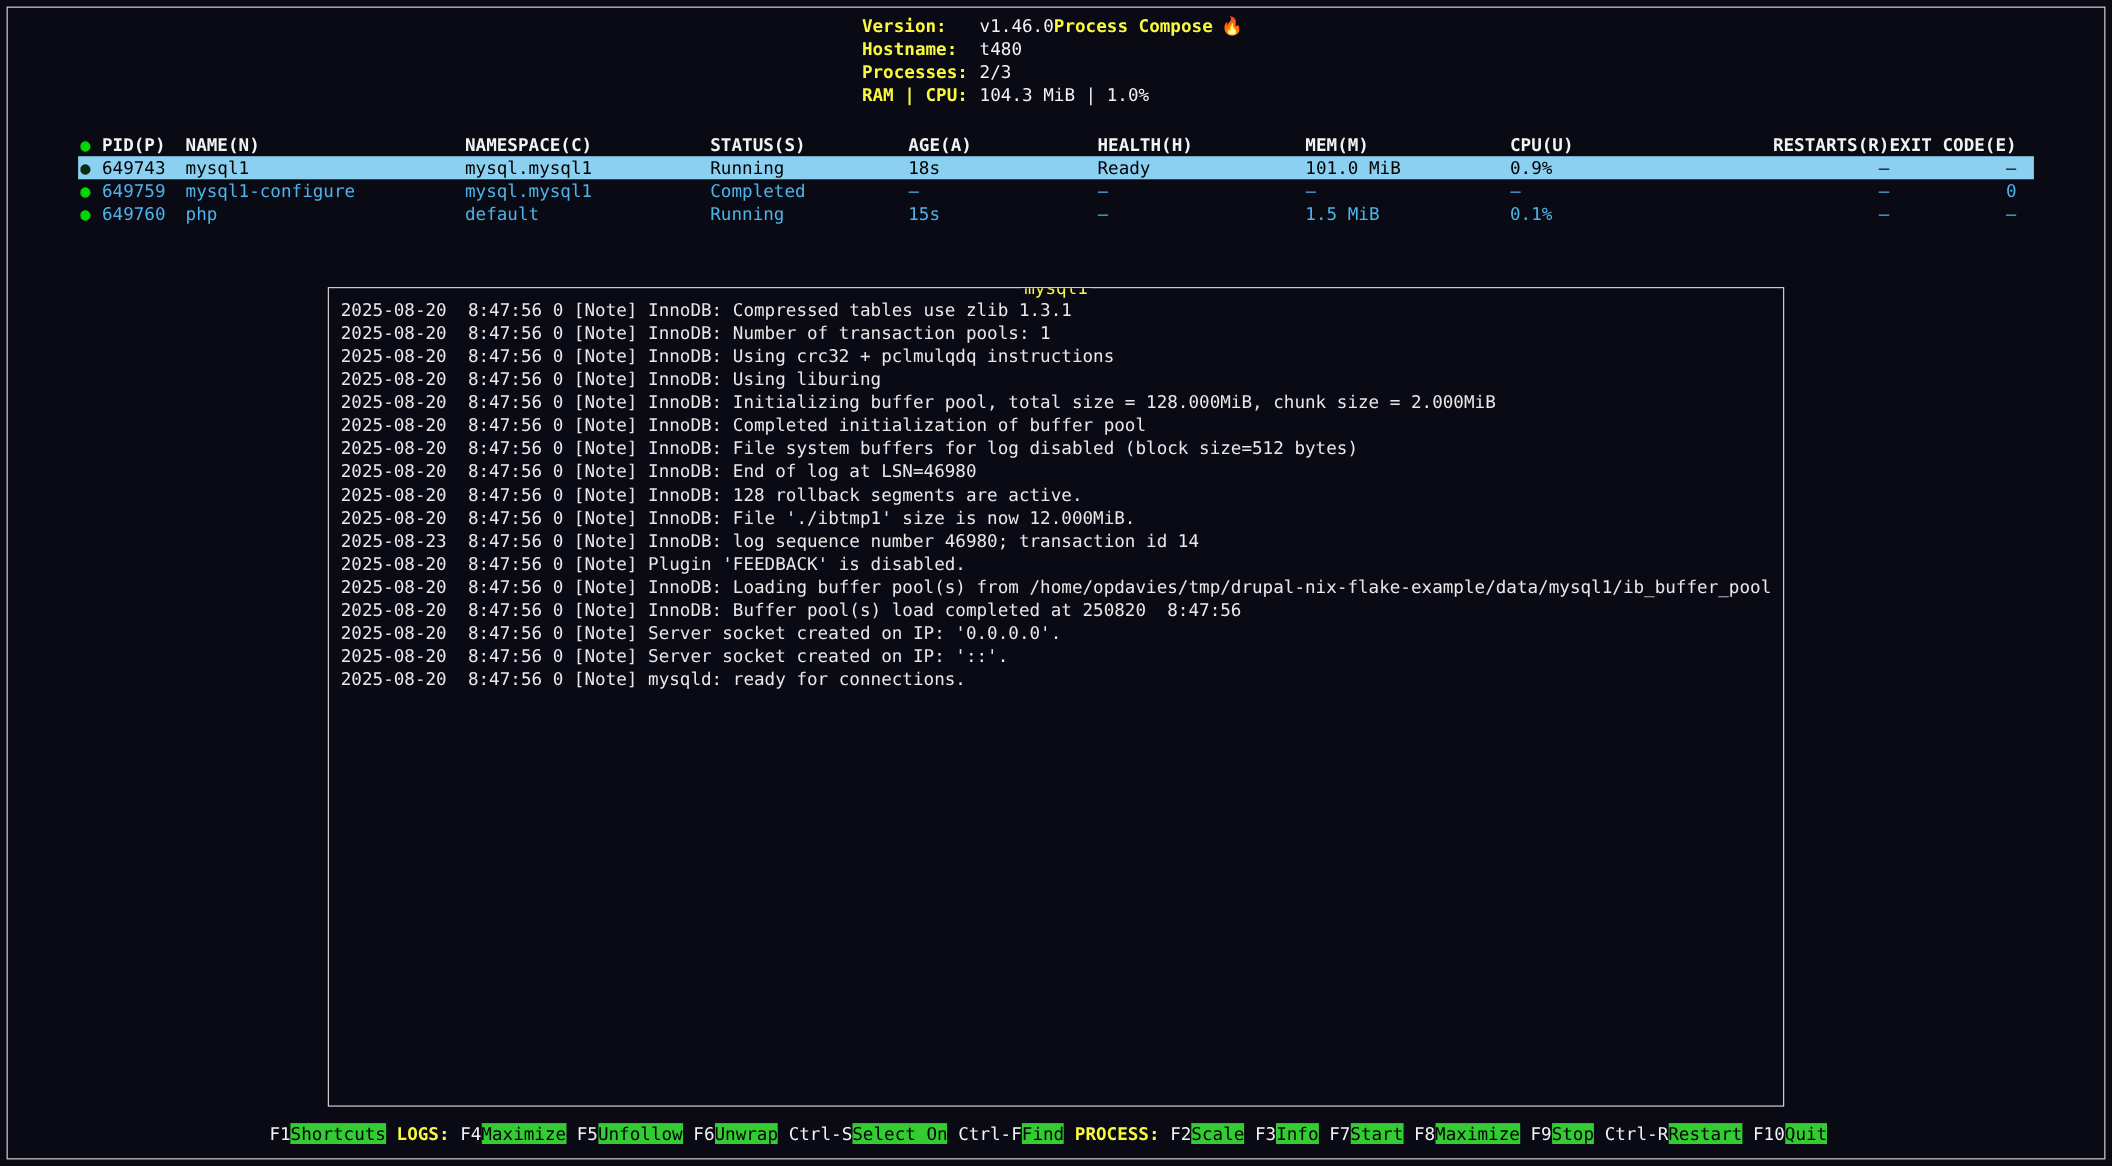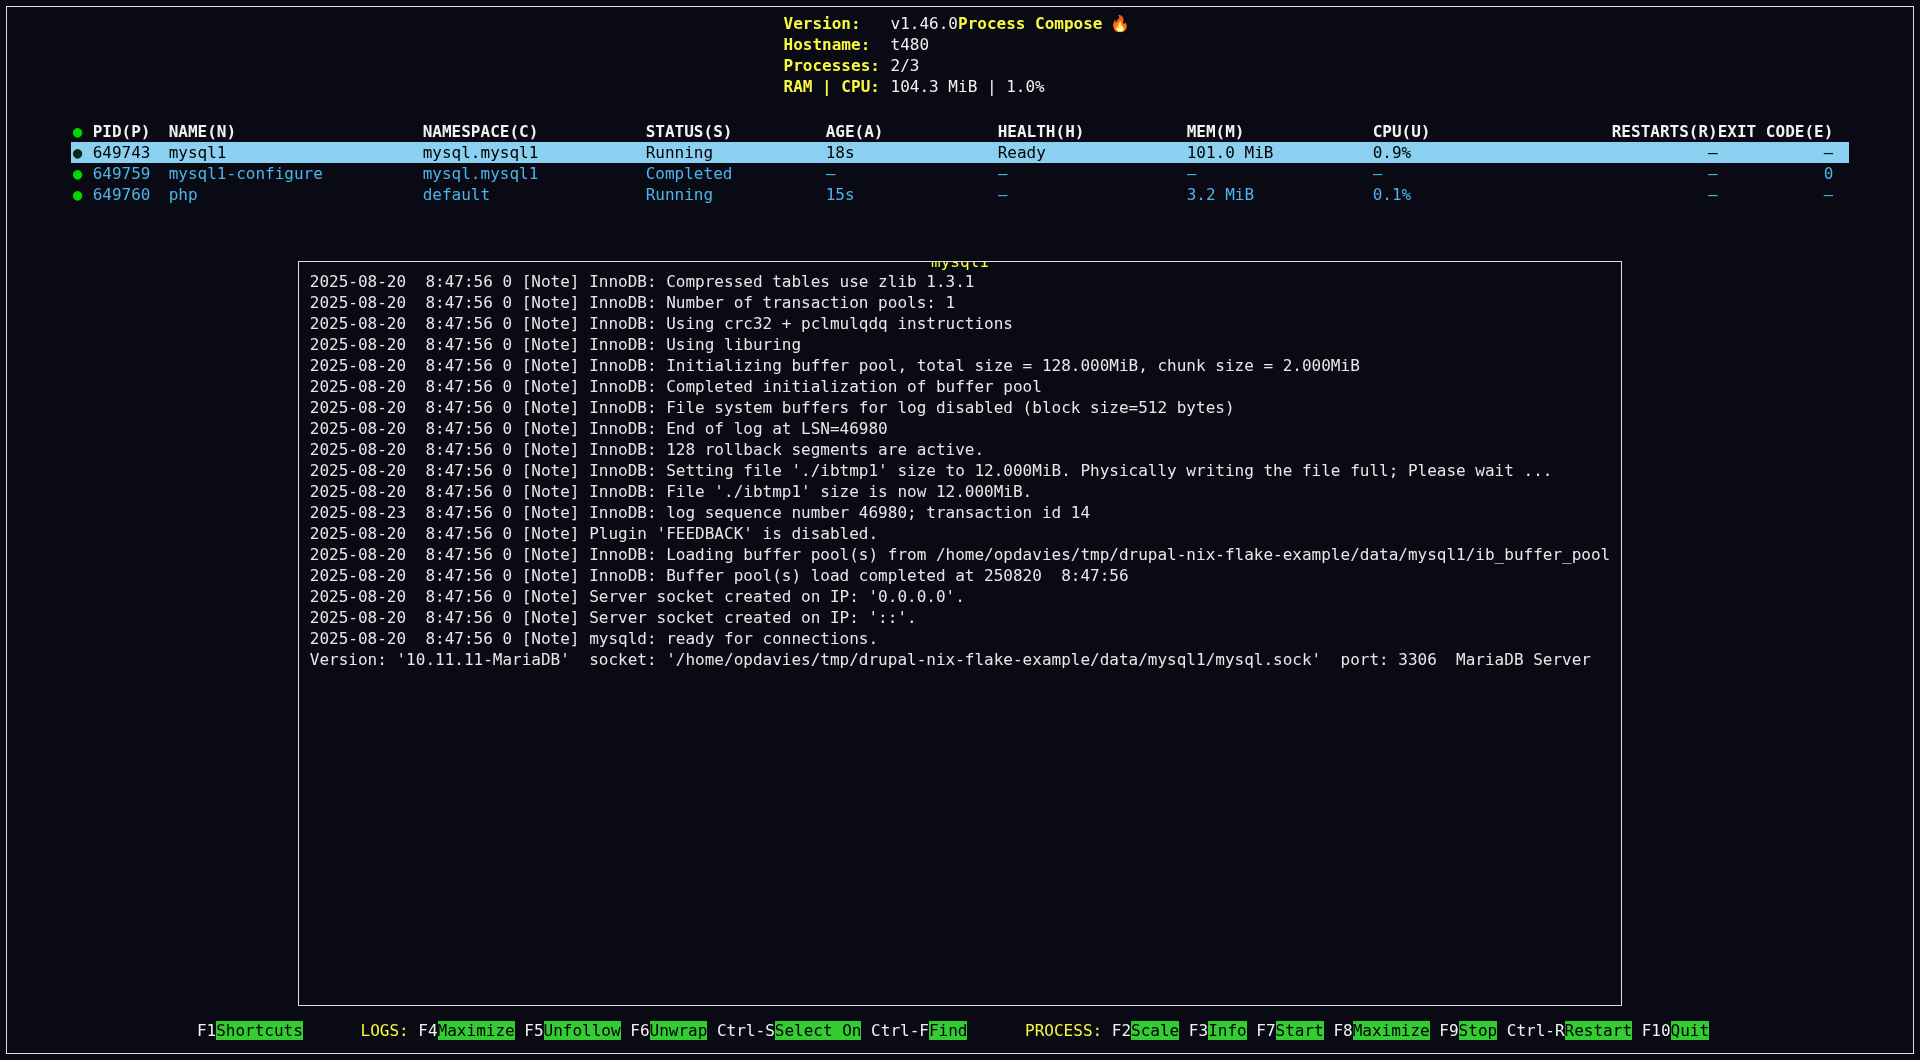--- a/index.html
+++ b/index.html
@@ -70,21 +70,21 @@
   
   .hotkeys {
     flex: none;
     height: 21px; line-height: 21px;
     margin: 14px 16px 12px 2px;
     white-space: pre;
     overflow: hidden;
   }
   .hk-key { color: var(--white, #f2f2f2); }
   .hk-action { background: var(--hotkey_green, #33cc33); color: #000000; }
-  .hk-section { color: var(--yellow, #f9f93f); font-weight: normal; margin-left: 48px; }
+  .hk-section { color: var(--yellow, #f9f93f); font-weight: bold; }
 </style>
 </head>
 <body>
 
 <div class="screen">
 
   <div class="top">
     <div class="info-line">
       <span class="info-label">Version:</span>
       <span class="info-value">v1.46.0</span>
@@ -114,44 +114,42 @@
       <span class="cell">AGE(A)</span>
       <span class="cell">HEALTH(H)</span>
       <span class="cell">MEM(M)</span>
       <span class="cell">CPU(U)</span>
       <span class="cell right">RESTARTS(R)</span>
       <span class="cell right">EXIT CODE(E)</span>
     </div>
     <div id="rows">
         <div class="prow selected"><span class="cell dot">●</span><span class="cell">649743</span><span class="cell">mysql1</span><span class="cell">mysql.mysql1</span><span class="cell">Running</span><span class="cell">18s</span><span class="cell">Ready</span><span class="cell">101.0 MiB</span><span class="cell">0.9%</span><span class="cell right">–</span><span class="cell right">–</span></div>
         <div class="prow"><span class="cell dot">●</span><span class="cell">649759</span><span class="cell">mysql1-configure</span><span class="cell">mysql.mysql1</span><span class="cell">Completed</span><span class="cell">–</span><span class="cell">–</span><span class="cell">–</span><span class="cell">–</span><span class="cell right">–</span><span class="cell right">0</span></div>
-        <div class="prow"><span class="cell dot">●</span><span class="cell">649760</span><span class="cell">php</span><span class="cell">default</span><span class="cell">Running</span><span class="cell">15s</span><span class="cell">–</span><span class="cell">3.2 MiB</span><span class="cell">0.1%</span><span class="cell right">–</span><span class="cell right">–</span></div>
+        <div class="prow"><span class="cell dot">●</span><span class="cell">649760</span><span class="cell">php</span><span class="cell">default</span><span class="cell">Running</span><span class="cell">15s</span><span class="cell">–</span><span class="cell">1.5 MiB</span><span class="cell">0.1%</span><span class="cell right">–</span><span class="cell right">–</span></div>
       </div>
   </div>
 
   <div class="log-panel">
     <span class="log-title">mysql1</span>
     <div class="log-content" id="log-lines">
         <div class="log-line">2025-08-20  8:47:56 0 [Note] InnoDB: Compressed tables use zlib 1.3.1</div>
         <div class="log-line">2025-08-20  8:47:56 0 [Note] InnoDB: Number of transaction pools: 1</div>
         <div class="log-line">2025-08-20  8:47:56 0 [Note] InnoDB: Using crc32 + pclmulqdq instructions</div>
         <div class="log-line">2025-08-20  8:47:56 0 [Note] InnoDB: Using liburing</div>
         <div class="log-line">2025-08-20  8:47:56 0 [Note] InnoDB: Initializing buffer pool, total size = 128.000MiB, chunk size = 2.000MiB</div>
         <div class="log-line">2025-08-20  8:47:56 0 [Note] InnoDB: Completed initialization of buffer pool</div>
         <div class="log-line">2025-08-20  8:47:56 0 [Note] InnoDB: File system buffers for log disabled (block size=512 bytes)</div>
         <div class="log-line">2025-08-20  8:47:56 0 [Note] InnoDB: End of log at LSN=46980</div>
         <div class="log-line">2025-08-20  8:47:56 0 [Note] InnoDB: 128 rollback segments are active.</div>
-        <div class="log-line">2025-08-20  8:47:56 0 [Note] InnoDB: Setting file './ibtmp1' size to 12.000MiB. Physically writing the file full; Please wait ...</div>
         <div class="log-line">2025-08-20  8:47:56 0 [Note] InnoDB: File './ibtmp1' size is now 12.000MiB.</div>
         <div class="log-line">2025-08-23  8:47:56 0 [Note] InnoDB: log sequence number 46980; transaction id 14</div>
         <div class="log-line">2025-08-20  8:47:56 0 [Note] Plugin 'FEEDBACK' is disabled.</div>
         <div class="log-line">2025-08-20  8:47:56 0 [Note] InnoDB: Loading buffer pool(s) from /home/opdavies/tmp/drupal-nix-flake-example/data/mysql1/ib_buffer_pool</div>
         <div class="log-line">2025-08-20  8:47:56 0 [Note] InnoDB: Buffer pool(s) load completed at 250820  8:47:56</div>
         <div class="log-line">2025-08-20  8:47:56 0 [Note] Server socket created on IP: '0.0.0.0'.</div>
         <div class="log-line">2025-08-20  8:47:56 0 [Note] Server socket created on IP: '::'.</div>
         <div class="log-line">2025-08-20  8:47:56 0 [Note] mysqld: ready for connections.</div>
-        <div class="log-line">Version: '10.11.11-MariaDB'  socket: '/home/opdavies/tmp/drupal-nix-flake-example/data/mysql1/mysql.sock'  port: 3306  MariaDB Server</div>
       </div>
   </div>
 
   <div class="hotkeys" id="hotkeys"><span class="hk"><span class="hk-key">F1</span><span class="hk-action">Shortcuts</span></span> <span class="hk-section">LOGS:</span> <span class="hk"><span class="hk-key">F4</span><span class="hk-action">Maximize</span></span> <span class="hk"><span class="hk-key">F5</span><span class="hk-action">Unfollow</span></span> <span class="hk"><span class="hk-key">F6</span><span class="hk-action">Unwrap</span></span> <span class="hk"><span class="hk-key">Ctrl-S</span><span class="hk-action">Select On</span></span> <span class="hk"><span class="hk-key">Ctrl-F</span><span class="hk-action">Find</span></span> <span class="hk-section">PROCESS:</span> <span class="hk"><span class="hk-key">F2</span><span class="hk-action">Scale</span></span> <span class="hk"><span class="hk-key">F3</span><span class="hk-action">Info</span></span> <span class="hk"><span class="hk-key">F7</span><span class="hk-action">Start</span></span> <span class="hk"><span class="hk-key">F8</span><span class="hk-action">Maximize</span></span> <span class="hk"><span class="hk-key">F9</span><span class="hk-action">Stop</span></span> <span class="hk"><span class="hk-key">Ctrl-R</span><span class="hk-action">Restart</span></span> <span class="hk"><span class="hk-key">F10</span><span class="hk-action">Quit</span></span></div>
 
 </div>
 
 </body></html>

